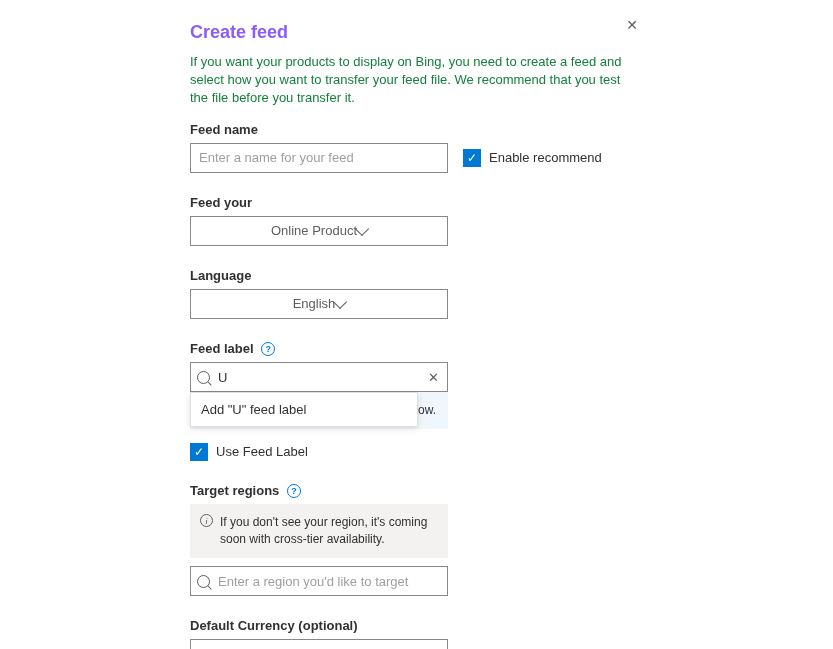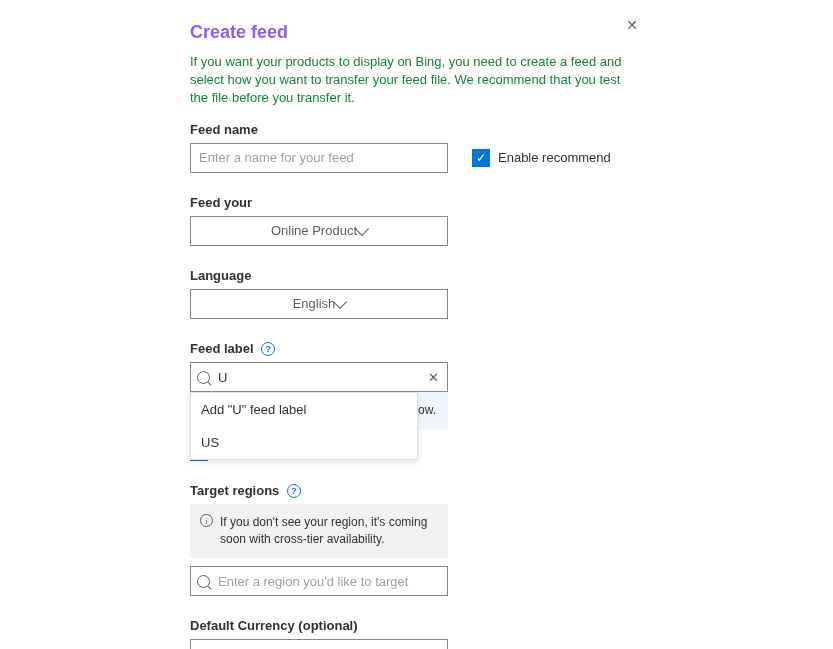--- a/index.html
+++ b/index.html
@@ -81,21 +81,21 @@
   .chev {
     width: 10px; height: 10px;
     transform: rotate(45deg);
     border-right: 1px solid #605e5c;
     border-bottom: 1px solid #605e5c;
     margin-bottom: 3px;
   }
   .name-row {
     display: flex;
     align-items: center;
-    gap: 24px;
+    gap: 15px;
   }
   .checkbox {
     display: flex;
     align-items: center;
     gap: 8px;
     cursor: pointer;
     font-size: 13px;
   }
   .cb-box {
     width: 18px; height: 18px;
@@ -238,21 +238,20 @@
       <span class="help-icon">?</span>
     </span>
     <div class="searchwrap">
       <div class="searchbox">
         <span class="search-icon"></span>
         <input type="text" value="U" style="">
         <span class="clear-x">✕</span>
       </div>
       <div class="dropdown">
         <div class="item">Add "U" feed label</div>
-        <div class="item">US</div>
       </div>
     </div>
     <div class="hintbox">e. To elow.</div>
     <label class="checkbox">
       <span class="cb-box">✓</span>
       <span>Use Feed Label</span>
     </label>
   </div>
 
   <div class="row">

